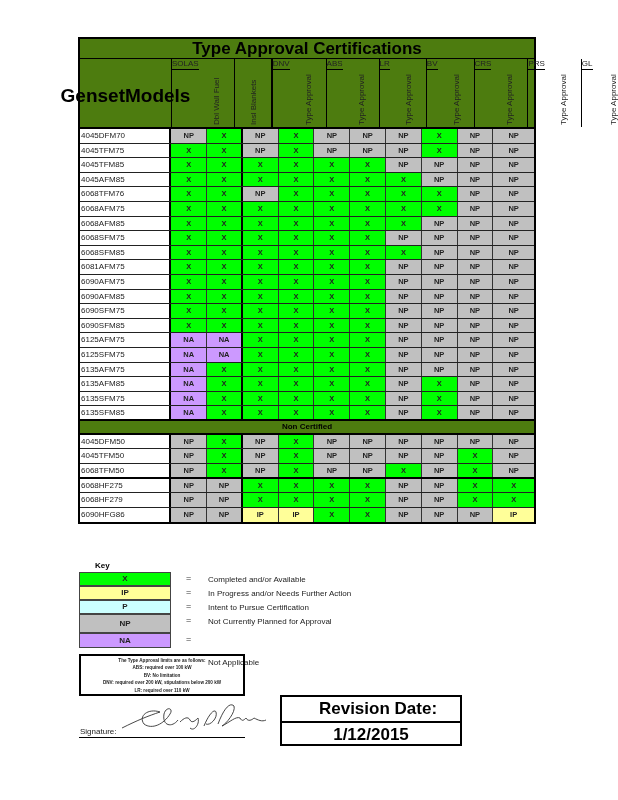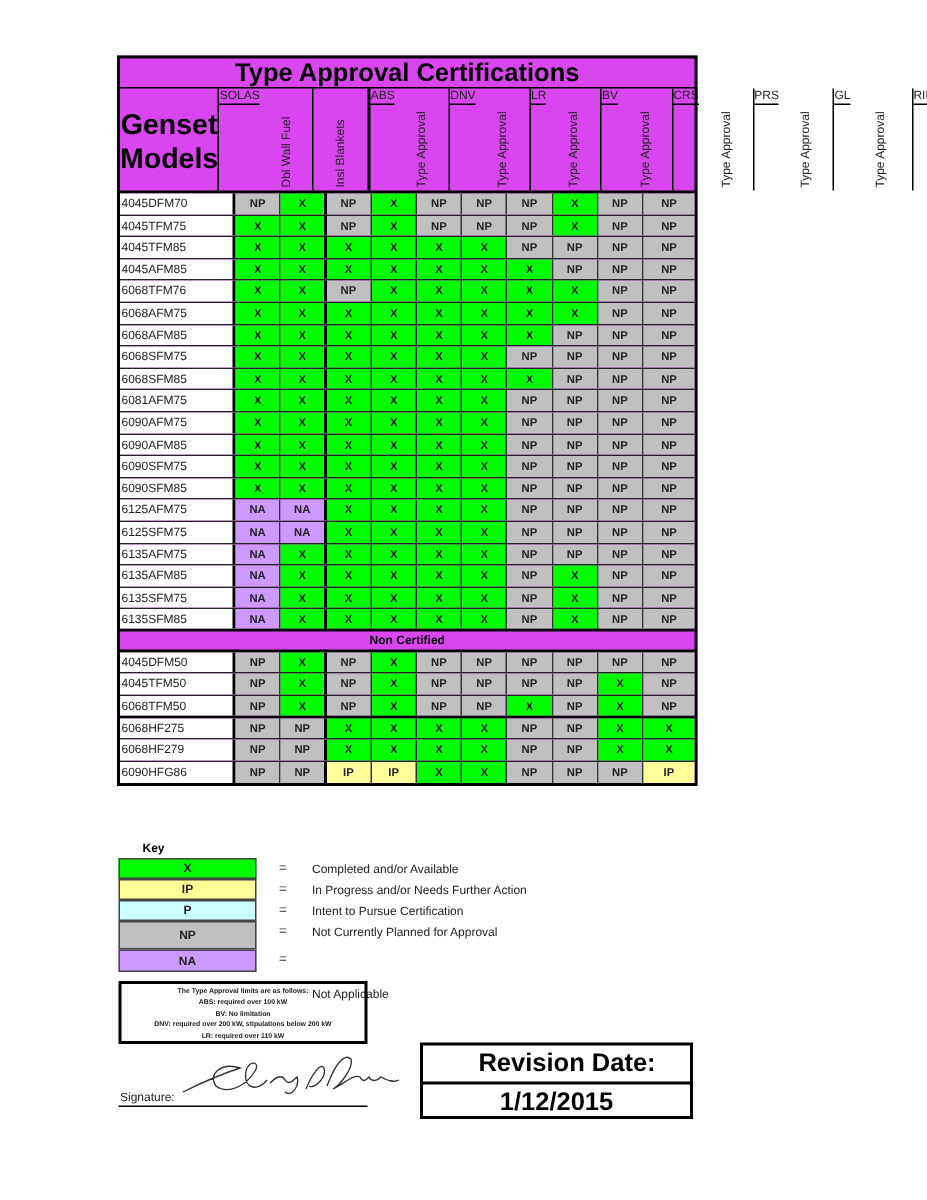--- a/index.html
+++ b/index.html
@@ -1,25 +1,25 @@
 <!DOCTYPE html>
 <html><head>
 <meta charset="utf-8">
 <style>
   html, body { margin: 0; padding: 0; background: #ffffff; }
   body { width: 618px; height: 800px; position: relative; overflow: hidden;
          font-family: "Liberation Sans", "DejaVu Sans", sans-serif; color: #000; }
 
-  .tbl { position: absolute; left: 78px; top: 37px; width: 387px;
-         border: 2px solid #000; box-sizing: border-box; background: #d946ef; }
+  .tbl { position: absolute; left: 78px; top: 37px; width: 458px;
+         border: 2px solid #000; box-sizing: border-box; background: #4d7c0f; }
   .title { height: 19px; border-bottom: 1px solid #000; text-align: center;
            font-weight: bold; font-size: 17px; line-height: 19px; }
   .hdr { display: flex; height: 68px; border-bottom: 2px solid #000; }
   .genset { width: 92px; border-right: 1px solid #000; display: flex; align-items: center;
-            justify-content: center; flex-direction: column; font-weight: bold;
+            justify-content: center; flex-direction: row; font-weight: bold;
             font-size: 19px; line-height: 23px; box-sizing: border-box; padding-top: 4px; }
   .grp { display: flex; border-right: 1px solid #000; box-sizing: border-box; }
   .grp:last-child { border-right: none; }
   .grp-name { height: 10px; font-size: 8px; line-height: 10px; text-align: center;
               border-bottom: 1px solid #000; color: #222; }
   .grp-cols { display: flex; flex: 1; }
   .vcol { width: 36px; position: relative; box-sizing: border-box; border-right: 1px solid #000; overflow: hidden; }
   .vcol:last-child { border-right: none; }
   .vtext { position: absolute; left: 50%; bottom: 2px; transform-origin: left bottom;
            transform: rotate(-90deg) translateY(50%); white-space: nowrap; font-size: 8px; color: #222; }
@@ -75,29 +75,29 @@
           <div class="grp-cols">
             <div class="vcol">
               <span class="vtext">Dbl Wall Fuel</span>
             </div>
             <div class="vcol">
               <span class="vtext">Insl Blankets</span>
             </div>
           </div>
         </div>
         <div class="grp">
+          <div class="grp-name">DNV</div>
+          <div class="grp-cols">
+            <div class="vcol">
+              <span class="vtext">Type Approval</span>
+            </div>
+          </div>
+        </div>
+        <div class="grp">
           <div class="grp-name">ABS</div>
-          <div class="grp-cols">
-            <div class="vcol">
-              <span class="vtext">Type Approval</span>
-            </div>
-          </div>
-        </div>
-        <div class="grp">
-          <div class="grp-name">DNV</div>
           <div class="grp-cols">
             <div class="vcol">
               <span class="vtext">Type Approval</span>
             </div>
           </div>
         </div>
         <div class="grp">
           <div class="grp-name">LR</div>
           <div class="grp-cols">
             <div class="vcol">

